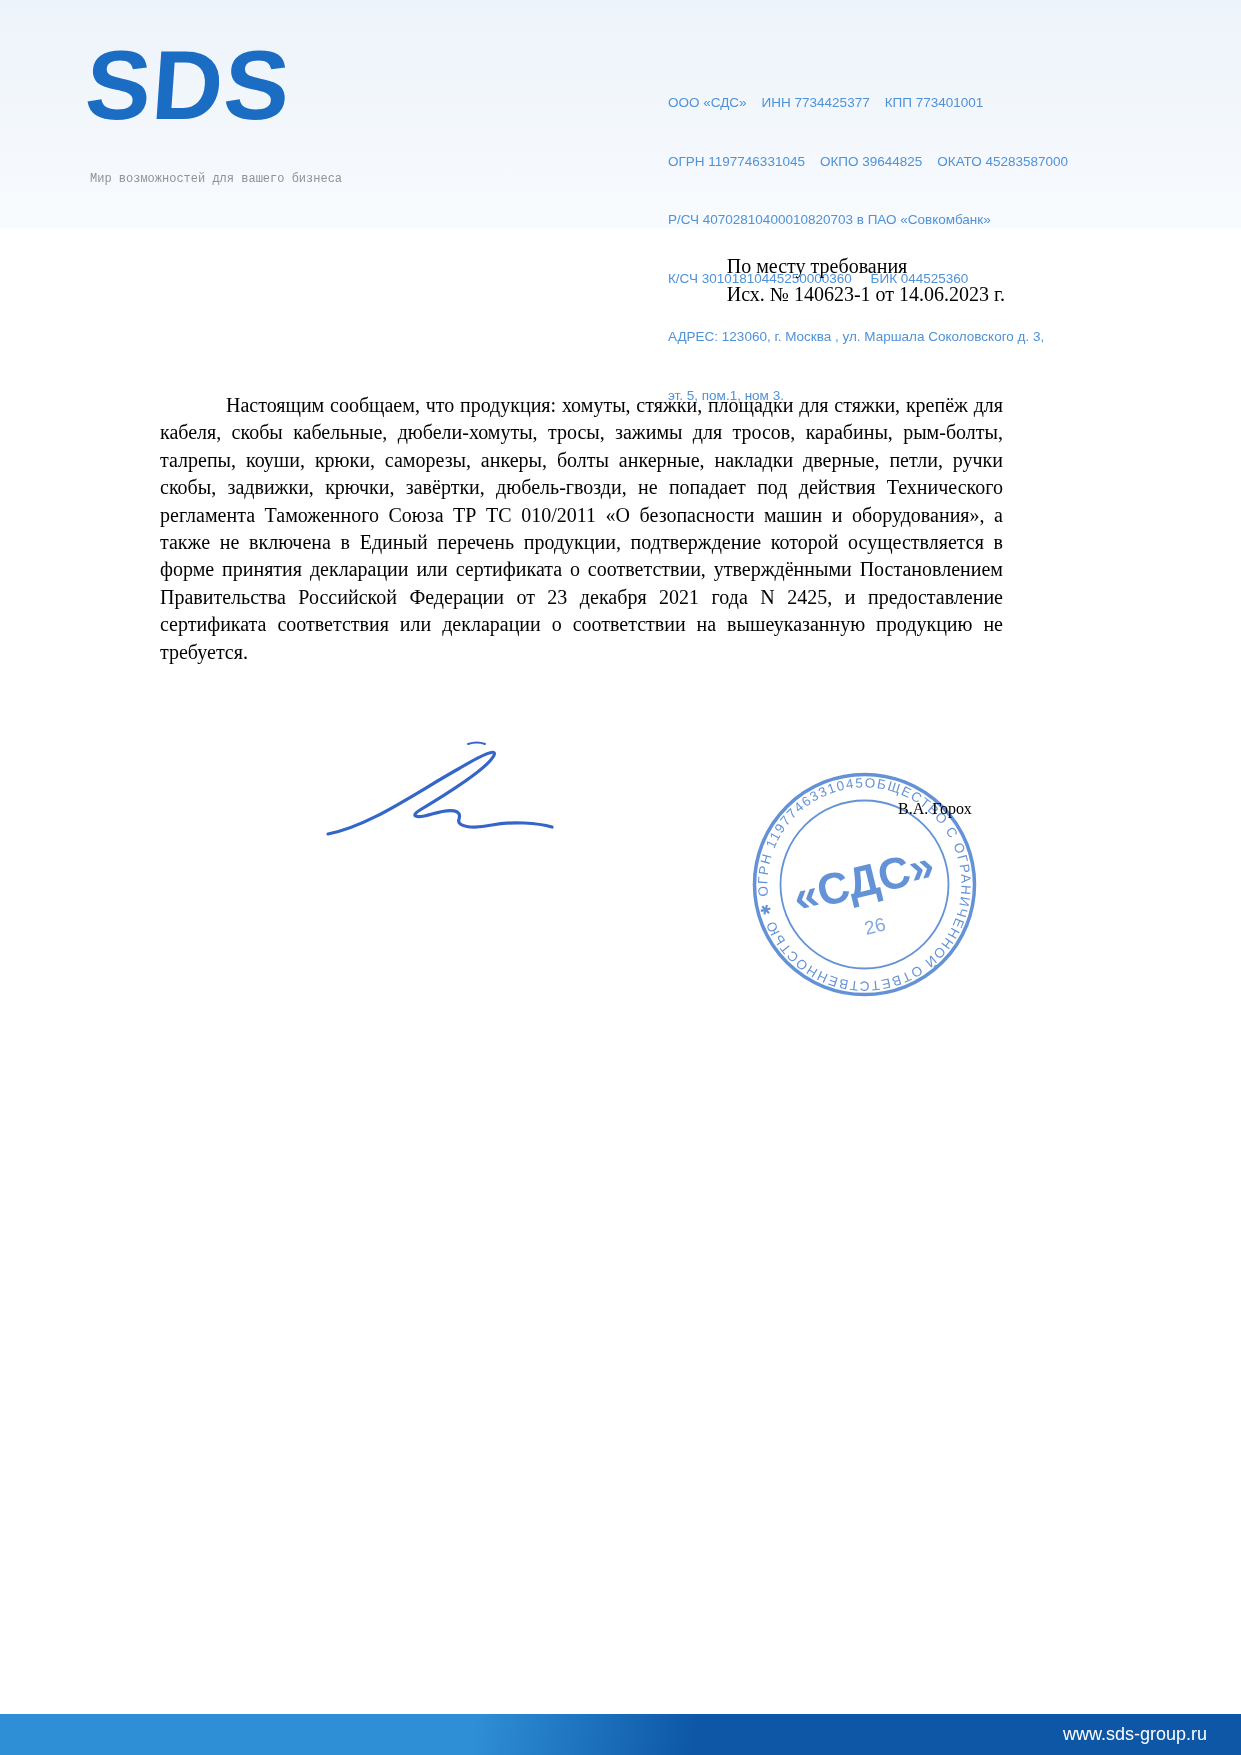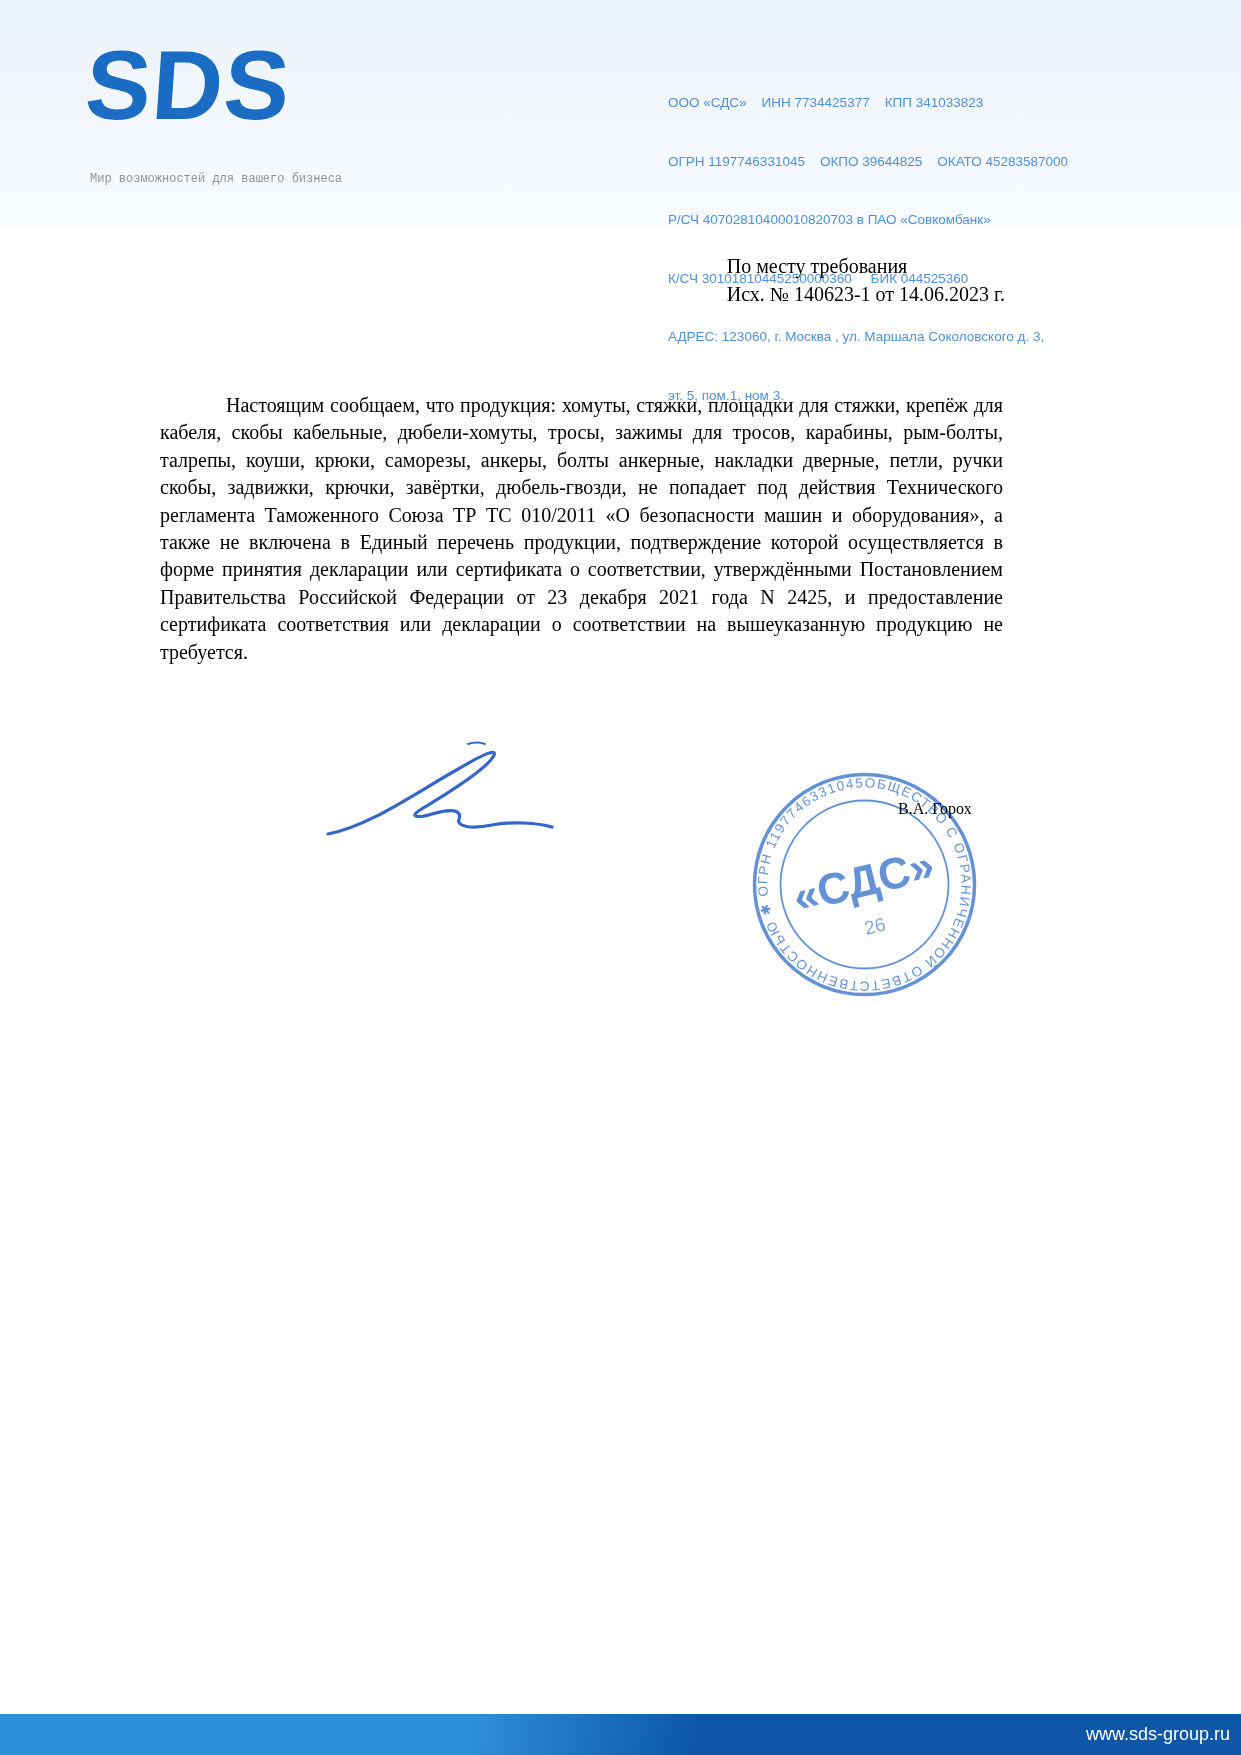--- a/index.html
+++ b/index.html
@@ -102,39 +102,39 @@
 
   
   .footer {
     position: absolute;
     left: 0; right: 0; bottom: 0;
     height: 41px;
     background: linear-gradient(100deg, #2f8fd6 0%, #2f8fd6 38%, #0d57a6 56%, #0d57a6 100%);
     display: flex;
     align-items: center;
     justify-content: flex-end;
-    padding-right: 11px;
+    padding-right: 34px;
   }
   .footer span {
     font-family: "Liberation Sans", sans-serif;
     font-size: 18px;
     color: #ffffff;
     cursor: pointer;
   }
 </style>
 </head>
 <body>
 
 <div class="page">
 
   <div class="header">
     <div class="logo">SDS</div>
     <div class="tagline">Мир возможностей для вашего бизнеса</div>
     <div class="details">
-      <div>ООО «СДС»    ИНН 7734425377    КПП 341033823</div>
+      <div>ООО «СДС»    ИНН 7734425377    КПП 773401001</div>
       <div>ОГРН 1197746331045    ОКПО 39644825    ОКАТО 45283587000</div>
       <div>Р/СЧ 40702810400010820703 в ПАО «Совкомбанк»</div>
       <div>К/СЧ 30101810445250000360     БИК 044525360</div>
       <div>АДРЕС: 123060, г. Москва , ул. Маршала Соколовского д. 3,</div>
       <div>эт. 5, пом.1, ном 3.</div>
     </div>
   </div>
 
   <div class="recipient">
     <div>По месту требования</div>

